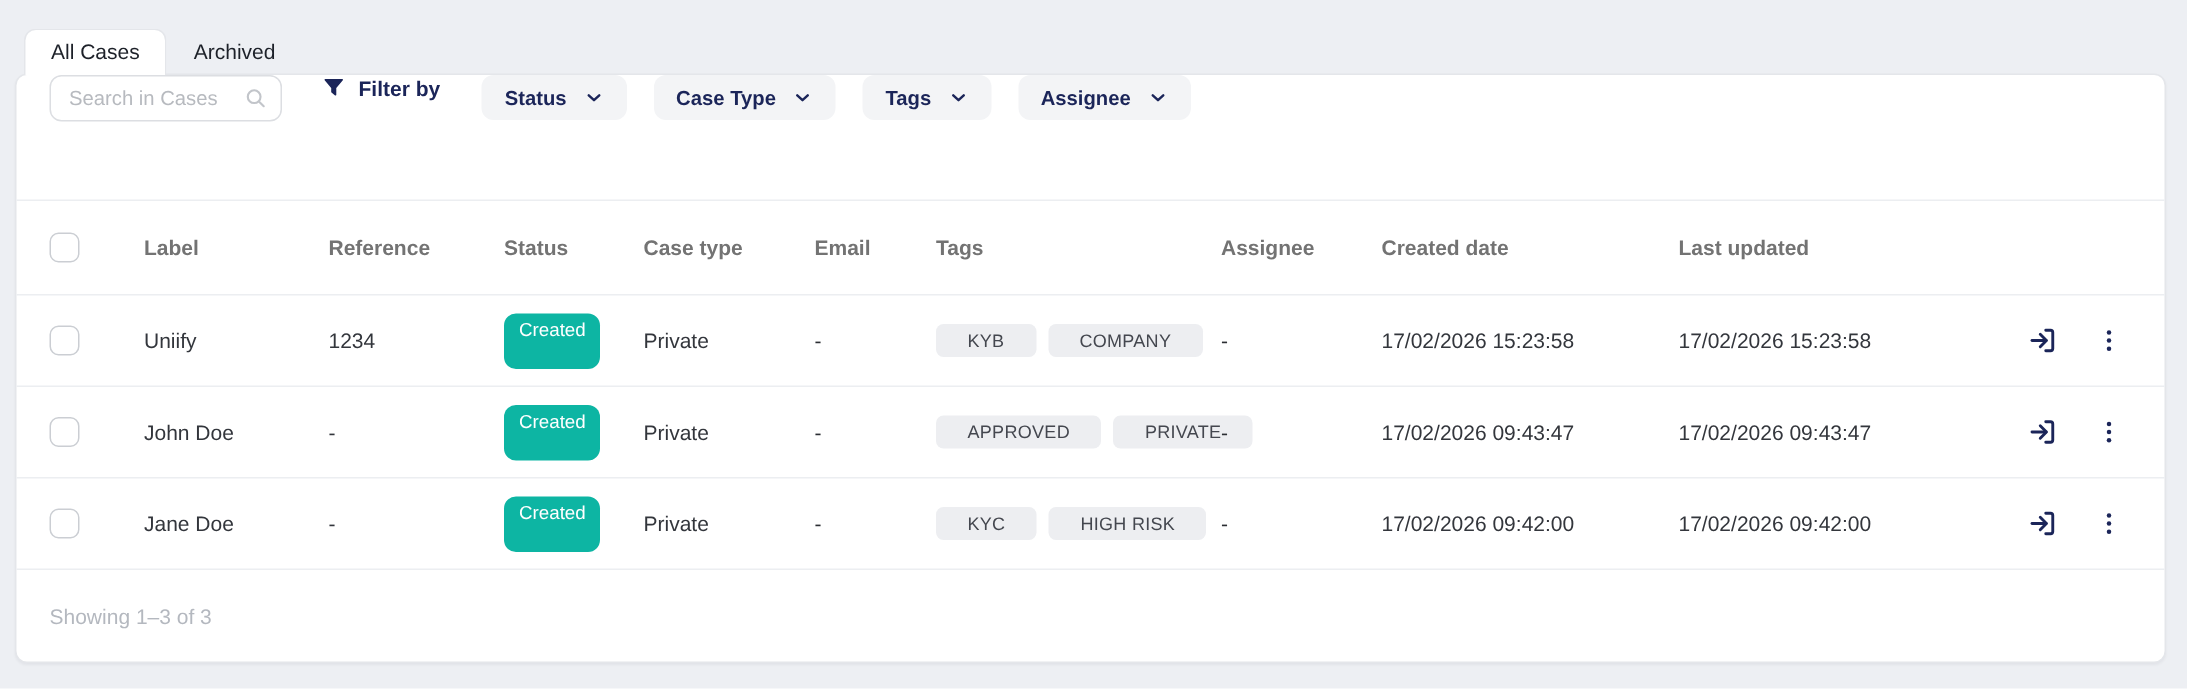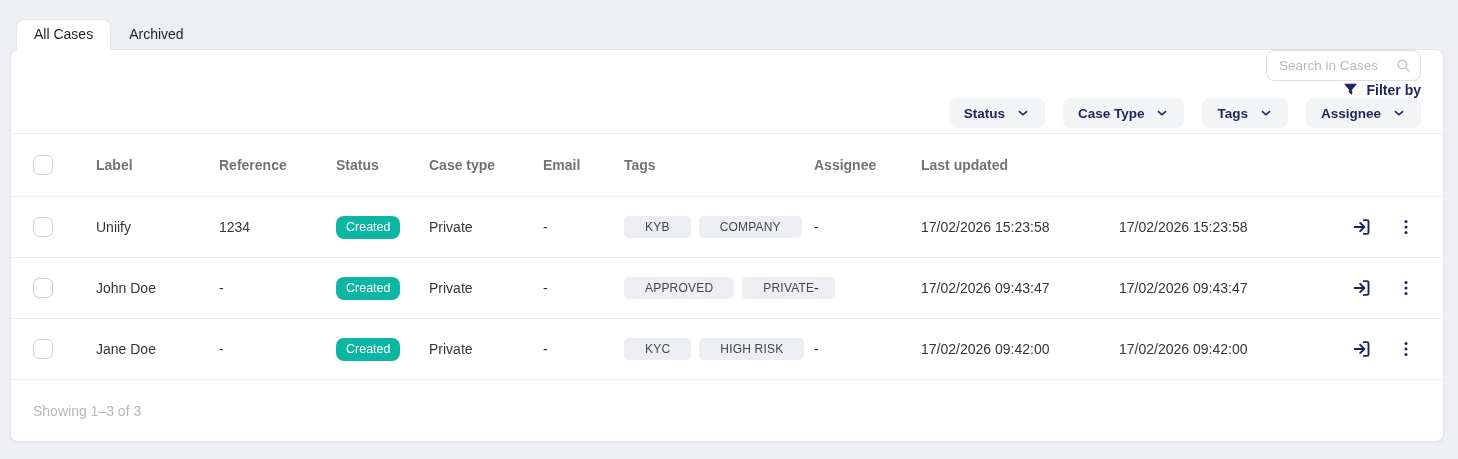--- a/index.html
+++ b/index.html
@@ -52,24 +52,23 @@
     border-radius:8px;
     box-shadow:0 1px 2px rgba(16,24,40,.05);
     height:393px;
     position:relative;
     z-index:1;
   }
   
   .toolbar{
     height:84px;
     display:flex;
-    align-items:flex-end;
+    align-items:flex-start;
     padding:0 22px;
     border-bottom:1px solid var(--row-border);
-    flex-direction:column;
   }
   .search-wrap{position:relative;width:155px;height:31px;}
   .search-wrap input{
     width:100%;height:100%;
     border:1px solid #dcdee2;
     border-radius:8px;
     padding:0 32px 0 12px;
     font-size:13.5px;
     font-family:inherit;
     color:#2b2e33;
@@ -110,21 +109,21 @@
   .cell.dim{color:#2b2e33;}
   .checkbox{
     width:20px;height:20px;
     border:1px solid #cbced3;
     border-radius:6px;
     background:#fff;
     cursor:pointer;
   }
   .badge{
     display:inline-block;
-    padding:4px 10px 5px;
+    padding:4px 10px 19px;
     border-radius:8px;
     background:var(--status-created-bg);
     color:var(--status-created-text);
     font-size:12.5px;
     font-weight:500;
     line-height:14px;
   }
   .tagcell{display:flex;gap:8px;}
   .tag{
     display:inline-block;
@@ -212,20 +211,21 @@
     <div>
         <div class="checkbox"></div>
       </div>
     <div class="hcell">Label</div>
     <div class="hcell">Reference</div>
     <div class="hcell">Status</div>
     <div class="hcell">Case type</div>
     <div class="hcell">Email</div>
     <div class="hcell">Tags</div>
     <div class="hcell">Assignee</div>
+    <div class="hcell">Created date</div>
     <div class="hcell">Last updated</div>
     <div></div>
       <div></div>
   </div>
 
   <div class="grid trow">
     <div>
         <div class="checkbox"></div>
       </div>
     <div class="cell">Uniify</div>

